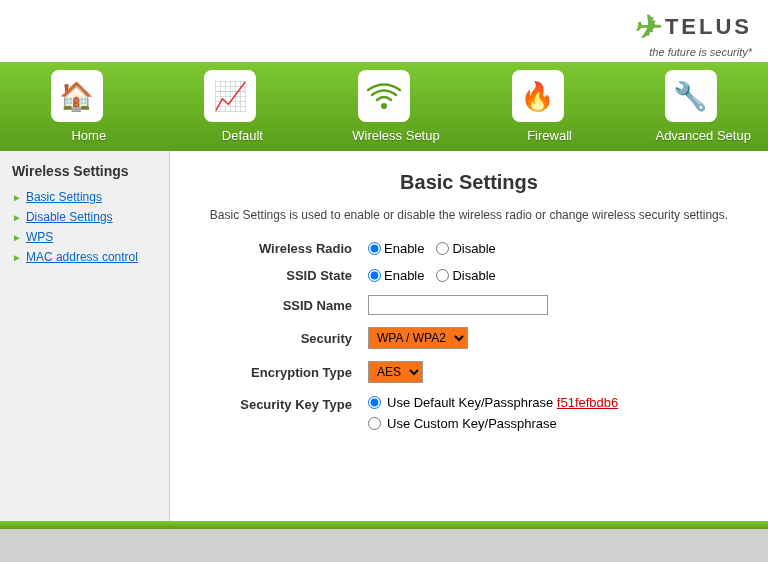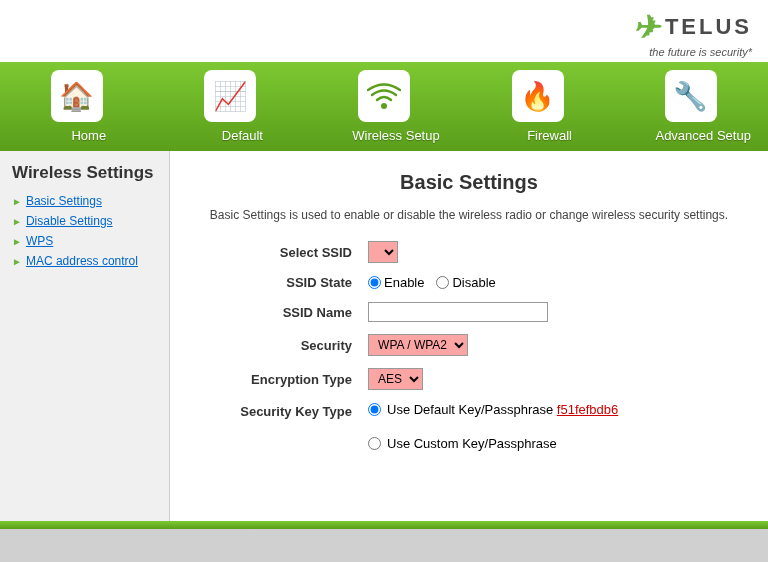--- a/index.html
+++ b/index.html
@@ -20,21 +20,21 @@
     .nav-label { color: #fff; font-weight: normal; font-size: 13px; text-shadow: 0 1px 1px rgba(0,0,0,0.3); margin-left: 24px; }
 
     
     #watermark { position: absolute; top: 230px; left: 200px; font-size: 52px; color: rgba(150,150,150,0.15); font-weight: bold; letter-spacing: 2px; pointer-events: none; z-index: 0; }
 
     
     #main { display: flex; background: #e8e8e8; min-height: 370px; position: relative; }
 
     
     #sidebar { width: 170px; background: #f0f0f0; border-right: 1px solid #ccc; padding: 12px; flex-shrink: 0; }
-    #sidebar-title { font-weight: bold; font-size: 17px; color: #333; margin-bottom: 8px; }
+    #sidebar-title { font-weight: bold; font-size: 14px; color: #333; margin-bottom: 8px; }
     .sidebar-item { display: flex; align-items: center; padding: 3px 0; cursor: pointer; }
     .sidebar-item .arrow { color: #6db33f; font-size: 10px; margin-right: 4px; }
     .sidebar-item a { color: #0066cc; text-decoration: underline; font-size: 12px; }
     .sidebar-item span { color: #333; font-size: 12px; }
 
     
     #content { flex: 1; background: #fff; padding: 20px 30px; position: relative; z-index: 1; }
     #content-title { text-align: center; font-size: 20px; font-weight: bold; color: #333; margin-bottom: 12px; }
     #content-desc { text-align: center; font-size: 12px; color: #444; margin-bottom: 11px; line-height: 1.5; }
 
@@ -42,25 +42,25 @@
     .form-table { width: 100%; border-collapse: collapse; }
     .form-table tr td { padding: 6px 8px; vertical-align: middle; }
     .form-table td:first-child { text-align: right; font-weight: bold; font-size: 13px; color: #333; width: 160px; white-space: nowrap; }
     .form-table td:last-child { text-align: left; }
 
     
     .radio-group { display: flex; align-items: center; gap: 12px; }
     .radio-group label { display: flex; align-items: center; gap: 3px; font-size: 13px; cursor: pointer; }
 
     
-    select { font-size: 12px; padding: 2px 4px; border: 1px solid #999; background: #fca5a5; text-align: right; }
+    select { font-size: 12px; padding: 2px 4px; border: 1px solid #999; background: #f97316; }
     input[type="text"] { font-size: 12px; padding: 2px 4px; border: 1px solid #999; width: 180px; }
 
     
-    .security-key-option { display: flex; align-items: flex-start; flex-direction: column; gap: 19px; }
+    .security-key-option { display: flex; align-items: flex-start; flex-direction: column; gap: 6px; }
     .security-key-row { display: flex; align-items: center; gap: 6px; }
     .security-key-row label { font-size: 13px; }
     .key-link { color: #cc0000; text-decoration: underline; font-size: 13px; }
 
     
     #footer { height: 8px; background: linear-gradient(to bottom, #7dc832, #5a9e1a); }
   </style>
 </head>
 <body>
 
@@ -128,26 +128,33 @@
       <a href="#">MAC address control</a>
     </div>
   </div>
 
   <div id="content">
     <div id="content-title">Basic Settings</div>
     <div id="content-desc">Basic Settings is used to enable or disable the wireless radio or change wireless security settings.</div>
 
     <table class="form-table">
       <tbody>
-      <tr>
-        <td>Select SSID</td>
-        <td>
-          <select>
-            <option value=""></option>
-          </select>
+          <tr>
+        <td>Wireless Radio</td>
+        <td>
+          <div class="radio-group">
+            <label>
+              <input type="radio" name="wireless_radio" value="enable" checked="" style="">
+              <span>Enable</span>
+            </label>
+            <label>
+              <input type="radio" name="wireless_radio" value="disable" style="">
+              <span>Disable</span>
+            </label>
+          </div>
         </td>
       </tr>
       <tr>
         <td>SSID State</td>
         <td>
           <div class="radio-group">
             <label>
               <input type="radio" name="ssid_state" value="enable" checked="" style="">
               <span>Enable</span>
             </label>

